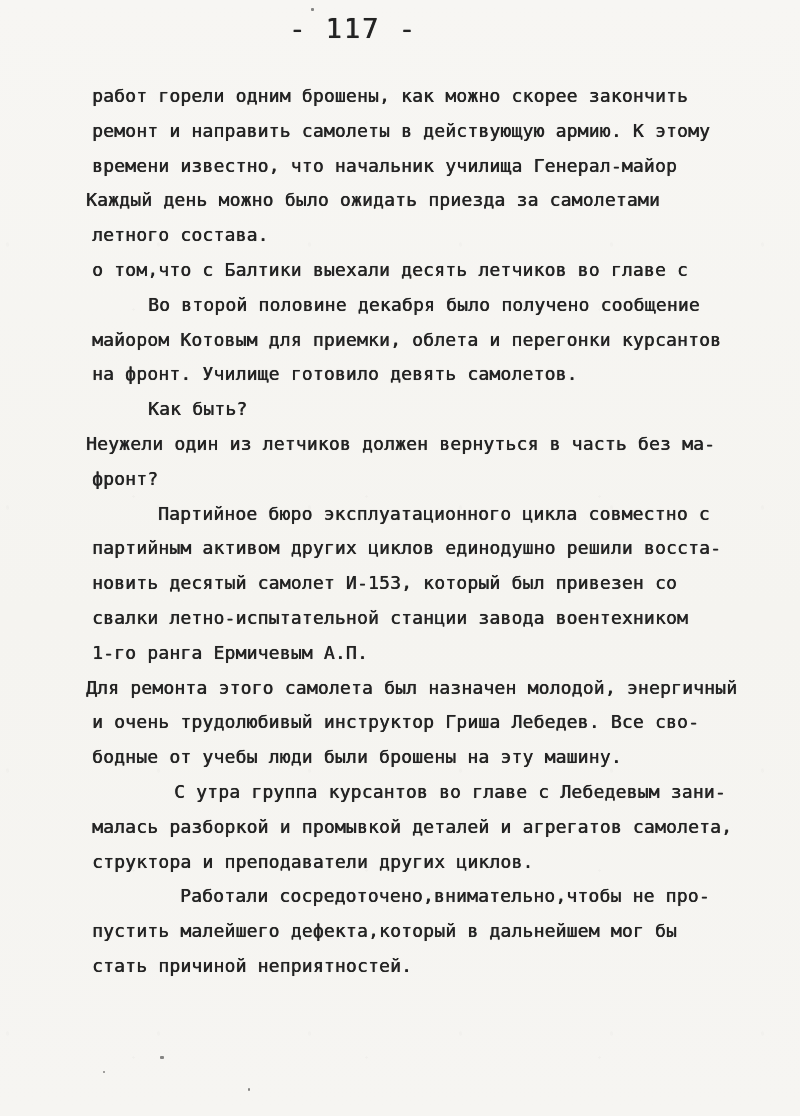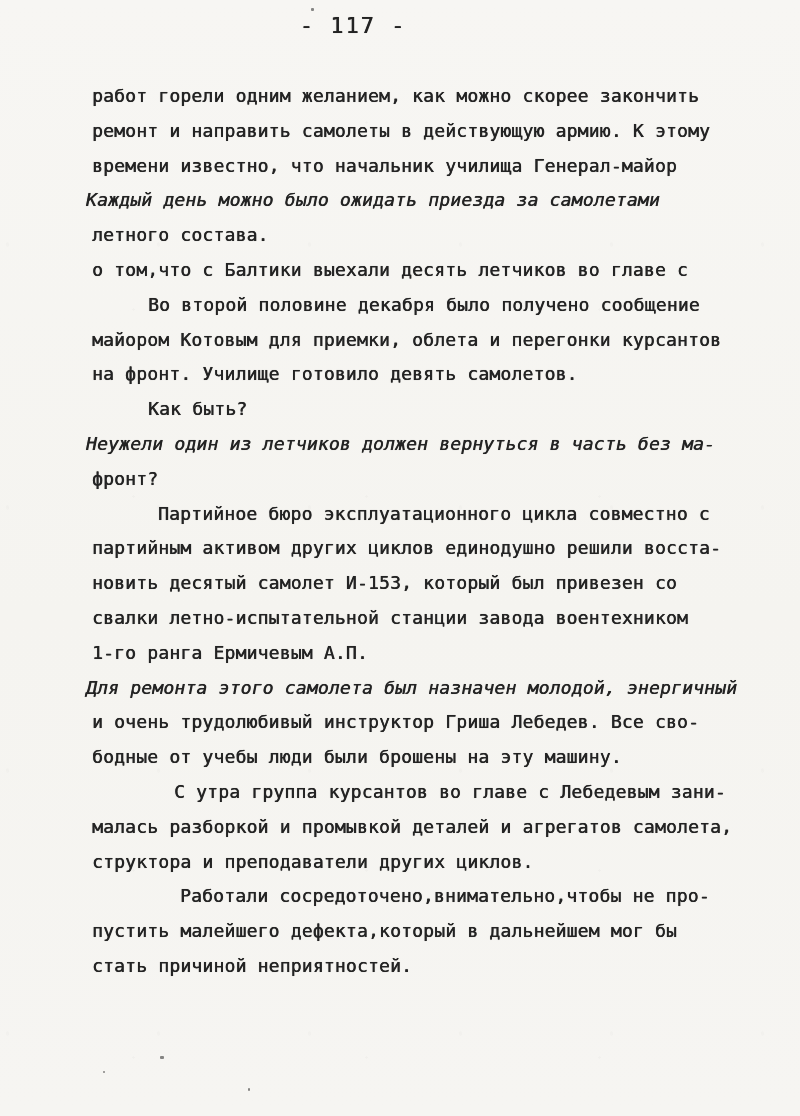--- a/index.html
+++ b/index.html
@@ -22,21 +22,21 @@
       linear-gradient(180deg, #f7f6f3 0%, #f5f4f0 55%, #f6f5f2 100%);
     background-size: 233px 187px, 151px 263px, 100% 100%;
     background-position: 17px 29px, 83px 113px, 0 0;
   }
   .page-number {
     position: absolute;
     top: 13px;
     left: 0;
     width: 706px;
     text-align: center;
-    font-size: 22px;
+    font-size: 27px;
     letter-spacing: 2px;
     white-space: pre;
     text-shadow: 0.4px 0 0 rgba(30,30,30,0.9), 0 0 0.7px rgba(30,30,30,0.5);
   }
   .text-block {
     position: absolute;
     top: 79px;
     left: 92px;
     width: 680px;
   }
@@ -46,40 +46,40 @@
     line-height: 34.8px;
     font-size: 18px;
     letter-spacing: 0.2px;
     white-space: pre;
     text-shadow: 0.4px 0 0 rgba(30,30,30,0.9), 0 0 0.7px rgba(30,30,30,0.5);
   }
   .ind-1 { padding-left: 56px; }  
   .ind-2 { padding-left: 66px; }  
   .ind-3 { padding-left: 82px; }  
   .ind-4 { padding-left: 88px; }  
-  .out-1 { margin-left: -6px; font-style: italic; }   
+  .out-1 { margin-left: -6px; }   
   .speck {
     position: absolute;
     background: rgba(40,40,40,0.55);
     border-radius: 1px;
   }
   .speck.s1 { left: 311px; top: 8px;    width: 3px; height: 3px; }
   .speck.s2 { left: 160px; top: 1056px; width: 4px; height: 3px; }
   .speck.s3 { left: 248px; top: 1088px; width: 2px; height: 3px; }
   .speck.s4 { left: 103px; top: 1071px; width: 2px; height: 2px; }
 </style>
 </head>
 <body>
 
 <div class="page">
 
   <div class="page-number">- 117 -</div>
 
   <div class="text-block">
-    <span class="line">работ горели одним желанием, как можно скорее закончить</span>
+    <span class="line">работ горели одним брошены, как можно скорее закончить</span>
     <span class="line">ремонт и направить самолеты в действующую армию. К этому</span>
     <span class="line">времени известно, что начальник училища Генерал-майор</span>
     <span class="line out-1">Каждый день можно было ожидать приезда за самолетами</span>
     <span class="line">летного состава.</span>
     <span class="line">о том,что с Балтики выехали десять летчиков во главе с</span>
     <span class="line ind-1">Во второй половине декабря было получено сообщение</span>
     <span class="line">майором Котовым для приемки, облета и перегонки курсантов</span>
     <span class="line">на фронт. Училище готовило девять самолетов.</span>
     <span class="line ind-1">Как быть?</span>
     <span class="line out-1">Неужели один из летчиков должен вернуться в часть без ма-</span>

